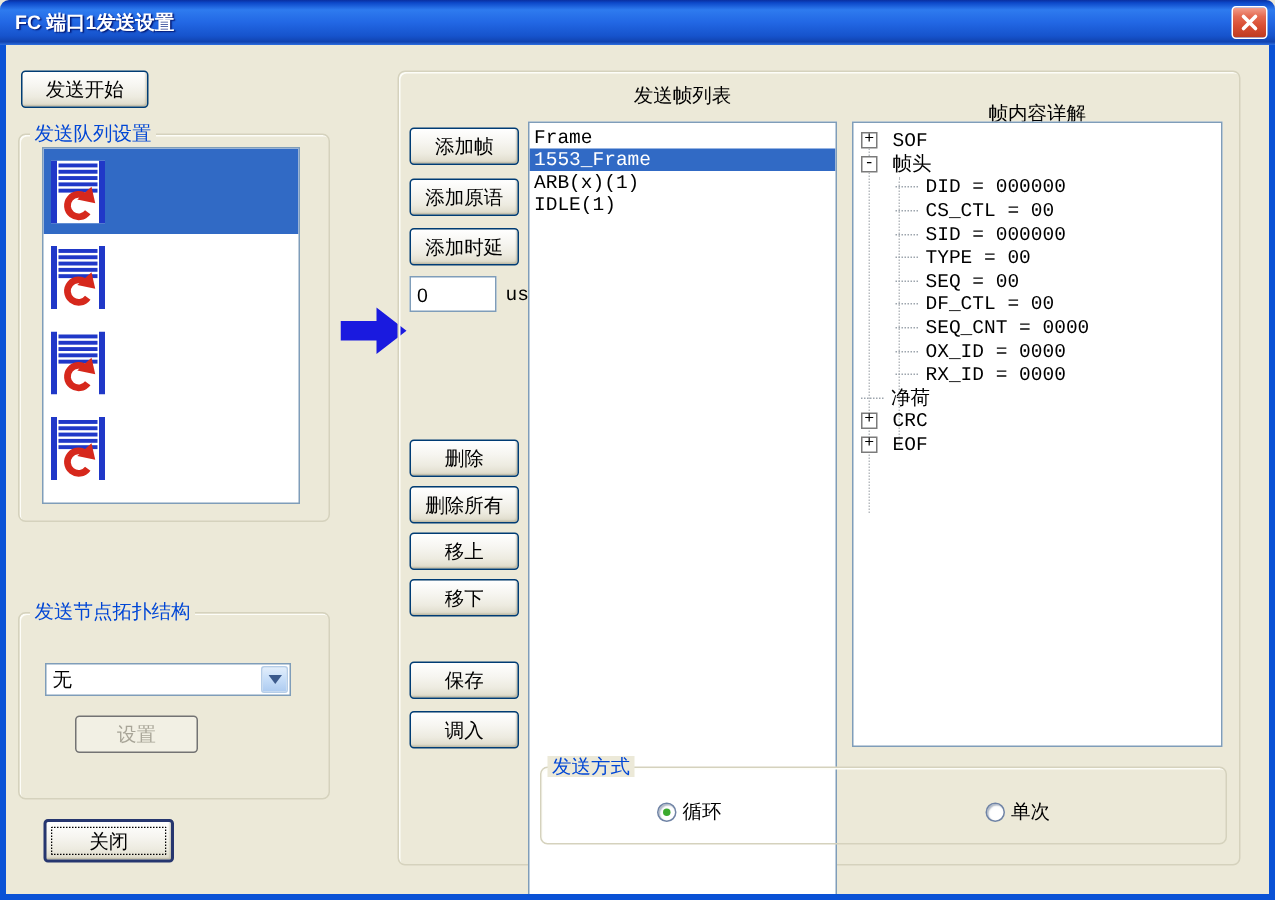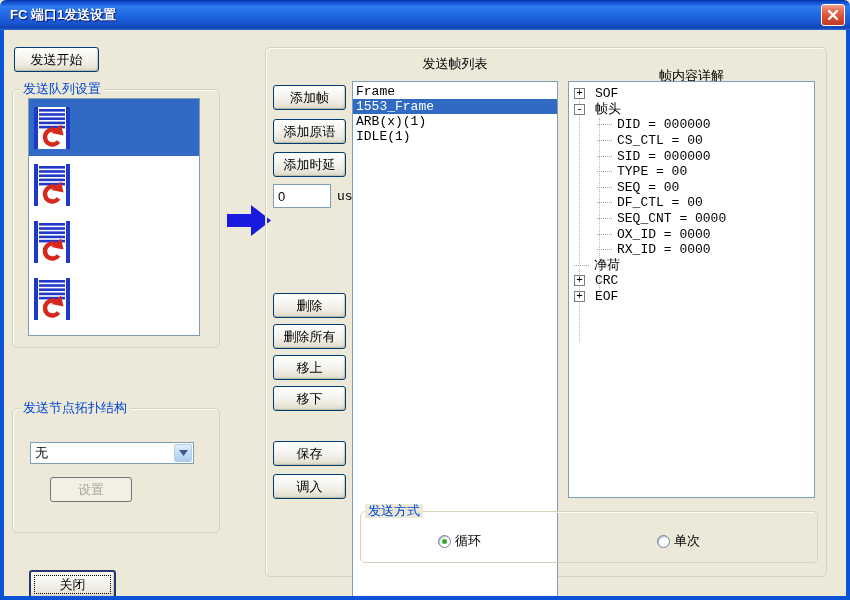--- a/index.html
+++ b/index.html
@@ -28,21 +28,21 @@
     box-shadow:inset 1px 1px 0 #FDFDF8;box-sizing:border-box;}
   .group-caption{position:absolute;font-size:13px;color:#0046D5;background:#ECE9D8;
     padding:0 3px;line-height:14px;white-space:nowrap;}
 
   
   .btn{position:absolute;box-sizing:border-box;border:1px solid #003C74;border-radius:3px;
     background:linear-gradient(180deg,#FFFFFF 0%,#F6F5F0 40%,#EDEBE0 72%,#DDD9C8 100%);
     font-size:13px;color:#000;display:flex;align-items:center;justify-content:center;
     box-shadow:inset -1px -1px 1px rgba(130,125,100,.35);cursor:default;}
   .btn.disabled{border:1px solid #737373;background:#F2F0E4;color:#A8A598;box-shadow:none;margin-left:19px;}
-  .btn.default{border:2px solid #26366F;margin-top:24px;}
+  .btn.default{border:2px solid #26366F;}
   .focus-rect{position:absolute;inset:3px;border:1px dotted #000;border-radius:1px;pointer-events:none;}
 
   
   .sunken{position:absolute;background:#fff;border:1px solid #7F9DB9;box-sizing:border-box;overflow:hidden;}
 
   
   .queue-row{height:57px;display:flex;align-items:center;}
   .queue-row.selected{background:#316AC5;}
   .queue-row svg{margin-left:5px;}
 

